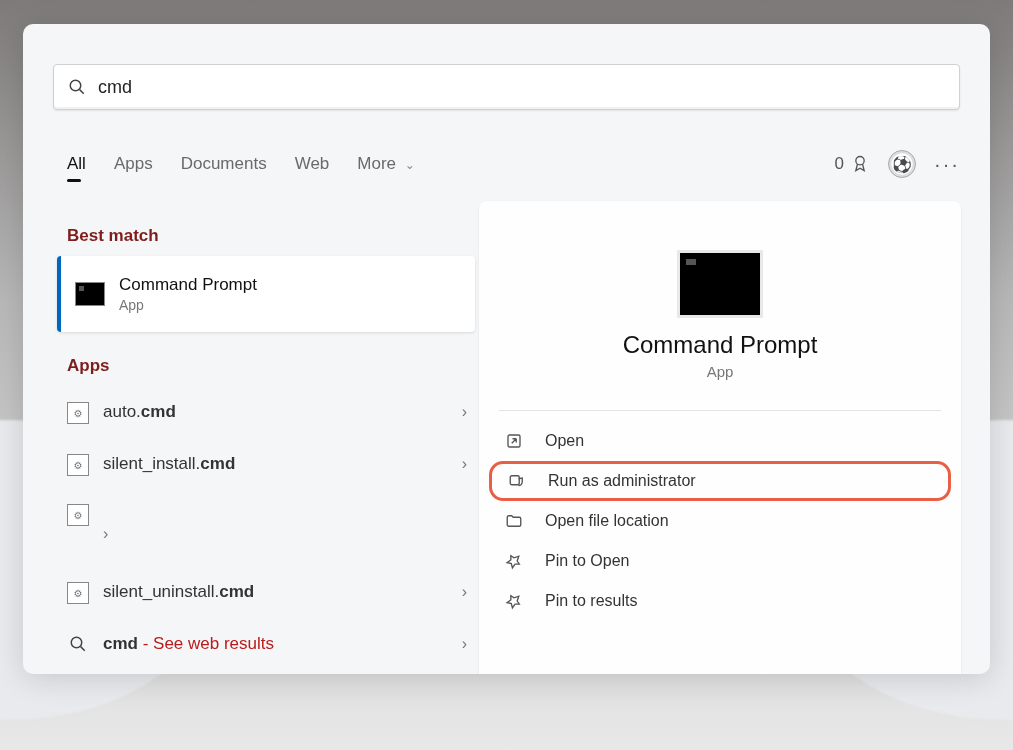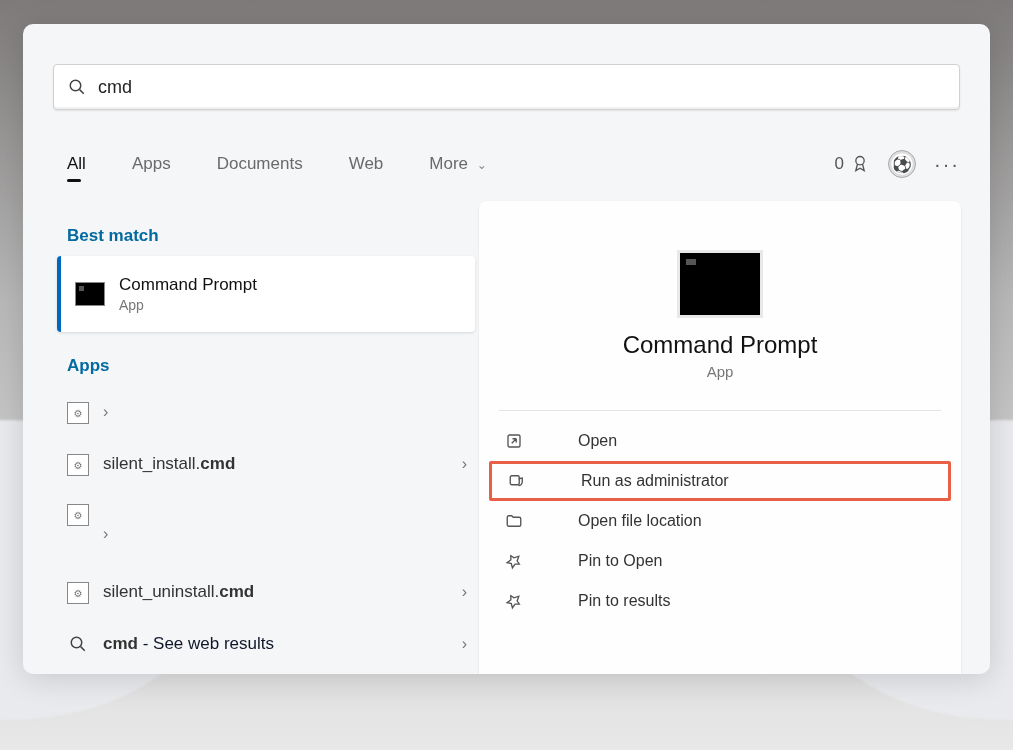--- a/index.html
+++ b/index.html
@@ -50,21 +50,21 @@
     background: transparent;
   }
 
   
   .tabs {
     position: absolute;
     left: 44px; top: 120px;
     right: 30px;
     height: 40px;
     display: flex; align-items: center;
-    font-size: 17px; color: #6a6a6a; gap: 18px;
+    font-size: 17px; color: #6a6a6a;
   }
   .tab { margin-right: 28px; cursor: pointer; position: relative; }
   .tab.active { color: #111; font-weight: 400; }
   .tab.active::after {
     content: ""; position: absolute; left: 0; bottom: -8px;
     width: 14px; height: 3px; background: #111; border-radius: 2px;
   }
   .tab .chev { margin-left: 4px; font-size: 12px; color: #8a8a8a; }
 
   .tabs-right {
@@ -80,21 +80,21 @@
   }
   .dots { font-size: 20px; color: #555; letter-spacing: 2px; cursor: pointer; }
 
   
   .leftcol {
     position: absolute;
     left: 34px; top: 190px;
     width: 418px;
   }
   .sect-head {
-    font-size: 17px; color: #0369a1; font-weight: 600;
+    font-size: 17px; color: #7f1d1d; font-weight: 600;
     margin: 12px 10px 10px;
   }
   .best-card {
     background: #fff;
     border-radius: 4px;
     border-left: 4px solid #0067c0;
     height: 76px;
     display: flex; align-items: center;
     padding: 0 14px;
     box-shadow: 0 1px 3px rgba(0,0,0,.12);
@@ -131,21 +131,21 @@
   }
   .filerow .label { font-size: 17px; color: #333; flex: 1; line-height: 1.35; }
   .filerow .label b { font-weight: 600; }
   .filerow .chev { color: #777; font-size: 16px; }
 
   .search-web-row .sicon {
     width:22px; height:22px; margin-right:14px;
     display:flex; align-items:center; justify-content:center;
     color:#444;
   }
-  .search-web-row .sub { color:#0f172a; }
+  .search-web-row .sub { color:#b91c1c; }
 
   
   .detail {
     position: absolute;
     left: 456px; top: 177px;
     width: 482px; height: 549px;
     background: #fefefe;
     border-radius: 8px;
     box-shadow: 0 1px 3px rgba(0,0,0,.08);
   }
@@ -166,26 +166,25 @@
     border:none; border-top:1px solid #e4e4e4;
     margin: 30px 20px 10px;
   }
   .actions { margin: 10px 10px 0; }
   .action {
     display:flex; align-items:center;
     height: 40px;
     padding: 0 14px;
     font-size: 16px; color:#333;
     cursor: pointer;
-    gap: 33px;
   }
   .action .aicon { width: 22px; margin-right: 20px; color:#555; display:flex; align-items:center; justify-content:center; }
   .action.highlight {
     border: 3px solid #e95f46;
-    border-radius: 2px;
+    border-radius: 14px;
   }
 
   svg { display:block; }
 </style>
 </head>
 <body>
 
 <div class="bgshape left"></div>
 <div class="bgshape right"></div>
 
@@ -231,20 +230,21 @@
       <div>
         <div class="best-title">Command Prompt</div>
         <div class="best-sub">App</div>
       </div>
     </div>
 
     <div class="sect-head" style="margin-top:24px">Apps</div>
 
     <div class="filerow">
       <div class="ficon">⚙</div>
+      <div class="label"><span>auto.</span><b>cmd</b></div>
       <div class="chev">›</div>
     </div>
     <div class="filerow">
       <div class="ficon">⚙</div>
       <div class="label"><span>silent_install.</span><b>cmd</b></div>
       <div class="chev">›</div>
     </div>
     <div class="filerow tall">
       <div class="ficon">⚙</div>
       <div class="chev" style="align-self:center">›</div>

